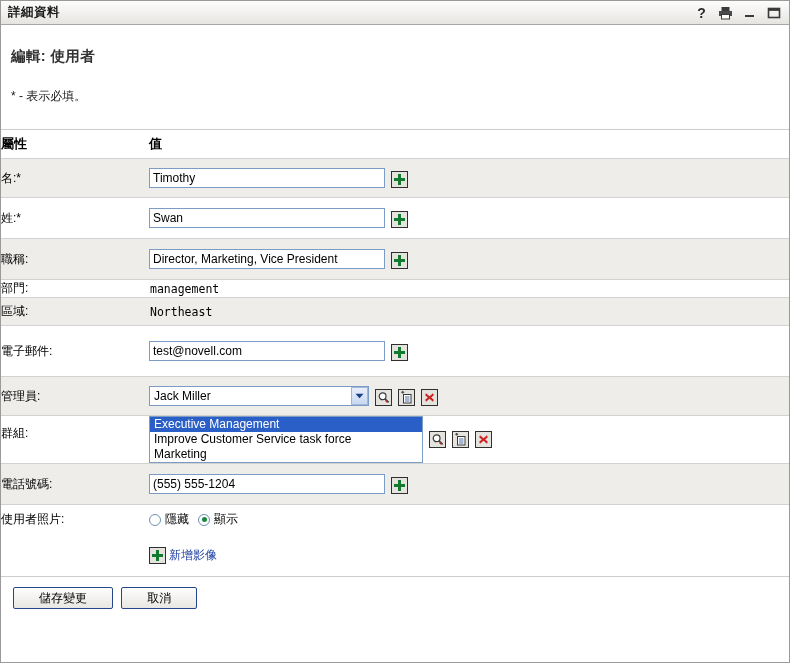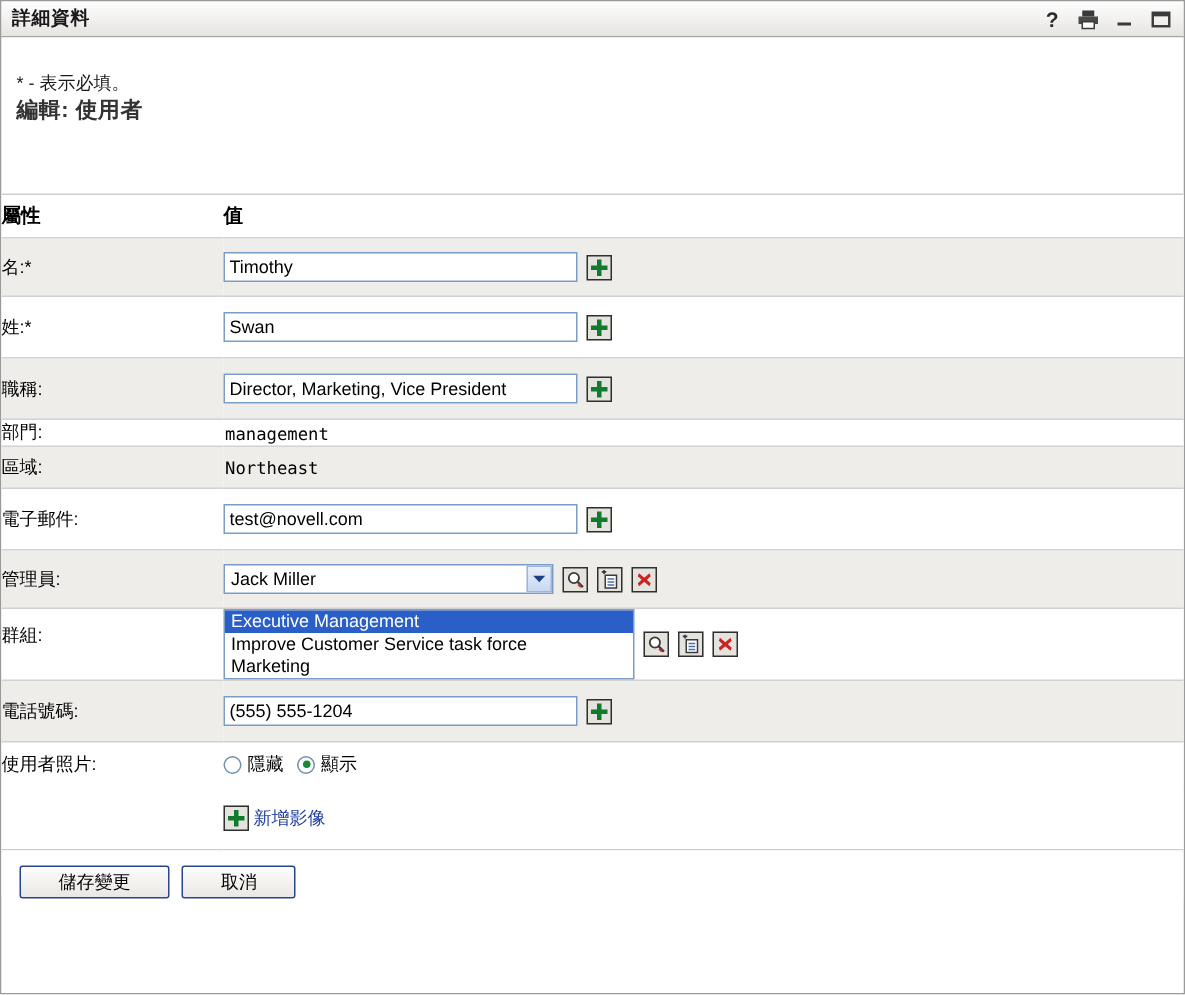--- a/index.html
+++ b/index.html
@@ -119,21 +119,21 @@
     padding-left: 8px;
     font-size: 12px;
     color: #000;
     white-space: nowrap;
   }
   td.val {
     padding-left: 4px;
   }
   .valwrap {
     display: flex;
-    align-items: center;
+    align-items: flex-end;
     gap: 6px;
   }
 
   
   input.tbox {
     box-sizing: border-box;
     width: 236px;
     height: 20px;
     font-family: "Liberation Sans", sans-serif;
     font-size: 12px;
@@ -339,22 +339,22 @@
           <rect x="1.5" y="2.5" width="11" height="2.4" fill="#3a3a3a"></rect>
         </svg>
       </div>
 
     </div>
   </div>
 
   <div id="content">
 
     <div id="headblock">
+      <div id="page-heading">編輯: 使用者</div>
       <div id="req-note">* - 表示必填。</div>
-      <div id="page-heading">編輯: 使用者</div>
     </div>
 
     <table id="attrs">
       <colgroup>
           <col class="col-label">
           <col class="col-value">
         </colgroup>
       <tbody>
 
         <tr class="hdr">
@@ -405,21 +405,21 @@
           </td>
         </tr>
 
         <tr class="row alt" style="height:28px">
           <td class="lbl">區域:</td>
           <td class="val">
             <span class="static-val">Northeast</span>
           </td>
         </tr>
 
-        <tr class="row plain" style="height:41px">
+        <tr class="row plain" style="height:51px">
           <td class="lbl">電子郵件:</td>
           <td class="val">
             <div class="valwrap">
               <input class="tbox" type="text" value="test@novell.com" style="">
               <span class="plusbtn">
                   <span class="plus-glyph"></span>
                 </span>
             </div>
           </td>
         </tr>

